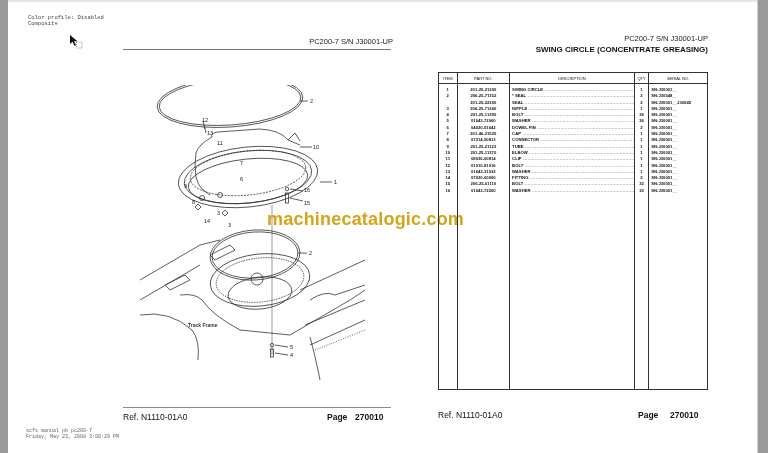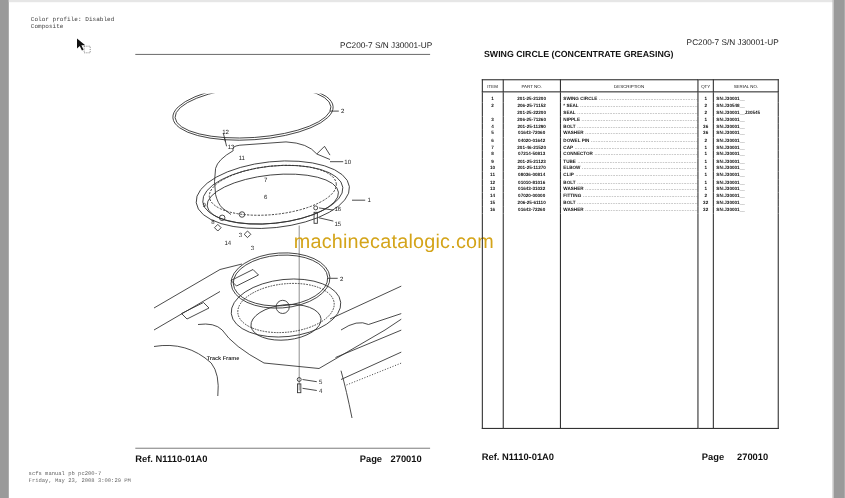--- a/index.html
+++ b/index.html
@@ -9,27 +9,27 @@
   }
   .left-gutter { position:absolute; left:0; top:0; width:8px; height:453px; background:#9a9a9a; }
   .top-strip { position:absolute; left:8px; top:0; width:750px; height:2px; background:#e6e6e6; }
   .right-scroll { position:absolute; left:757px; top:0; width:11px; height:453px; background:#9a9a9a; border-left:1px solid #cfcfcf; box-sizing:border-box; }
   .mono-note {
     position:absolute; font-family:"Liberation Mono", monospace; font-size:5.5px; line-height:6px; color:#444; white-space:pre;
   }
   .cursor { position:absolute; left:69px; top:34px; width:14px; height:16px; }
   .page-header { position:absolute; font-size:7.5px; color:#222; text-align:right; }
   .hr { position:absolute; height:1px; background:#777; }
-  .footer-ref { position:absolute; font-size:8.5px; font-weight:bold; color:#111; }
+  .footer-ref { position:absolute; font-size:8.5px; font-weight:normal; color:#111; }
   .footer-page { position:absolute; font-size:8.5px; font-weight:bold; color:#111;text-align:right; }
   .diagram { position:absolute; left:140px; top:85px; width:225px; height:300px; }
   .watermark {
-    position:absolute; left:267px; top:209px; font-size:18px; font-weight:normal; color:#d4a419; letter-spacing:0.2px;
-  }
-  .title2 { position:absolute; left:440px; top:45px; width:268px; text-align:left; font-size:8px; font-weight:bold; color:#111; }
+    position:absolute; left:267px; top:209px; font-size:18px; font-weight:bold; color:#d4a419; letter-spacing:0.2px;
+  }
+  .title2 { position:absolute; left:440px; top:45px; width:268px; text-align:right; font-size:8px; font-weight:bold; color:#111; }
   table.parts {
     position:absolute; left:438px; top:72px; width:270px; border-collapse:collapse; font-size:4.2px; color:#111;
     table-layout:fixed;
   }
   table.parts th {
     font-weight:normal; border:1px solid #333; height:10px; font-size:4px; text-align:center; padding:0;
   }
   table.parts td {
     border-left:1px solid #333; border-right:1px solid #333; height:6.3px; padding:0 2px; line-height:6.3px; white-space:nowrap; overflow:hidden;
   }

